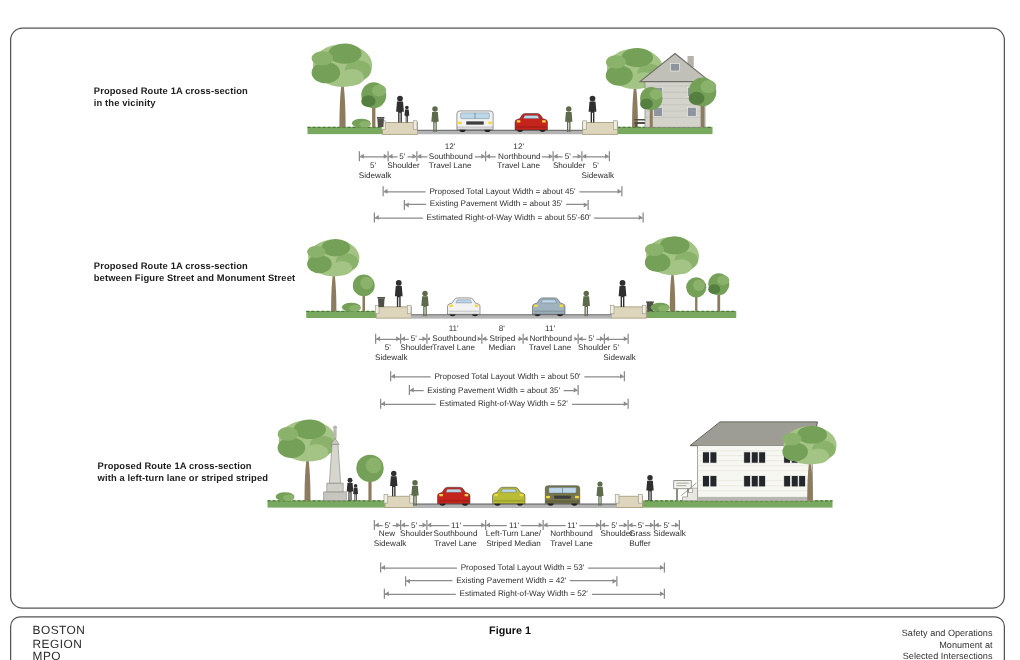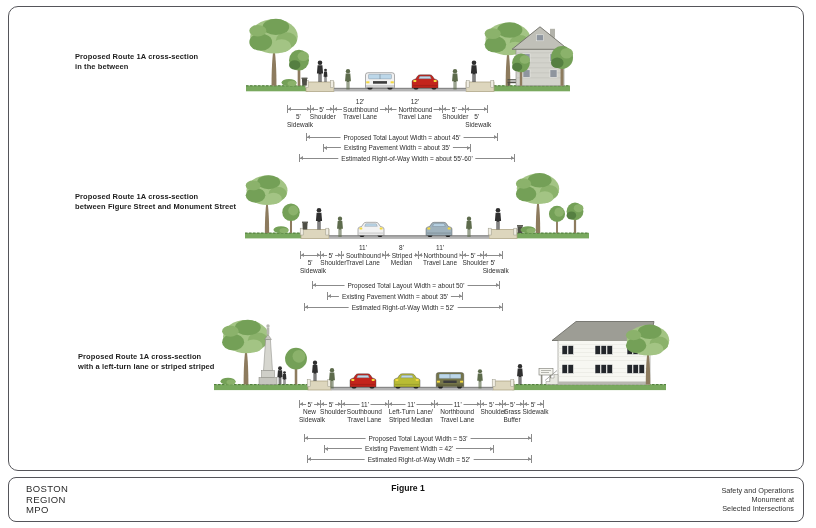--- a/index.html
+++ b/index.html
@@ -1,17 +1,17 @@
 <!DOCTYPE html>
 <html style="--c-grass: #79a95e; --c-grass-edge: #4d7a39; --c-road: #b3b3b3; --c-road-edge: #757575; --c-sidewalk: #ddd6bd; --c-sidewalk-edge: #a79d7d; --c-post: #f0ede2; --c-foliage1: #a3c484; --c-foliage2: #74a057; --c-foliage3: #8bb26b; --c-foliage4: #557f41; --c-trunk: #8d7b5e; --c-trash: #4f4f46; --c-glass: #bcd7e9; --c-light: #f4d93f; --c-person-dark: #2f2f2f; --c-person-green: #5d6b4c; --c-car-red: #c4241c; --c-car-white: #f2f2f2; --c-car-gray-blue: #9fb2bd; --c-car-yellow-green: #b9bc35; --c-van-olive: #76764a; --c-house-gray: #d3d3cc; --c-roof-gray: #c0c0b8; --c-roof-gray2: #9d9d95; --c-house-white: #f7f7f2; --c-window: #8e959e; --c-stone: #c6c6bf;"><head>
 <meta charset="utf-8">
 <style>
   html,body{margin:0;padding:0;background:#fff;}
   body{width:816px;height:528px;overflow:hidden;font-family:"Liberation Sans",sans-serif;}
-  #canvas{position:relative;width:816px;height:417px;background:#fff;}
+  #canvas{position:relative;width:816px;height:417px;background:#fff;margin-top:16px;}
   :root{
     --c-grass:#79a95e; --c-grass-edge:#4d7a39; --c-road:#b3b3b3; --c-road-edge:#757575;
     --c-sidewalk:#ddd6bd; --c-sidewalk-edge:#a79d7d; --c-post:#f0ede2;
     --c-foliage1:#a3c484; --c-foliage2:#74a057; --c-foliage3:#8bb26b; --c-foliage4:#557f41;
     --c-trunk:#8d7b5e; --c-trash:#4f4f46; --c-glass:#bcd7e9; --c-light:#f4d93f;
     --c-person-dark:#2f2f2f; --c-person-green:#5d6b4c;
     --c-car-red:#c4241c; --c-car-white:#f2f2f2; --c-car-gray-blue:#9fb2bd;
     --c-car-yellow-green:#b9bc35; --c-van-olive:#76764a;
     --c-house-gray:#d3d3cc; --c-roof-gray:#c0c0b8; --c-roof-gray2:#9d9d95;
     --c-house-white:#f7f7f2; --c-window:#8e959e; --c-stone:#c6c6bf;
@@ -159,21 +159,21 @@
       <path d="M-5,-14 H5 M-5,-12 H3" stroke="#9a9a92" stroke-width="0.7"></path>
     </g>
   </defs>
 </svg>
 
 <div id="canvas">
   <div class="box-main"></div>
 
   <div class="sec-label" id="sec-label-0">
     <div>Proposed Route 1A cross-section</div>
-    <div>in the between</div>
+    <div>in the vicinity</div>
   </div>
   <div class="sec-label" id="sec-label-1">
     <div>Proposed Route 1A cross-section</div>
     <div>between Figure Street and Monument Street</div>
   </div>
   <div class="sec-label" id="sec-label-2">
     <div>Proposed Route 1A cross-section</div>
     <div>with a left-turn lane or striped striped</div>
   </div>
 

